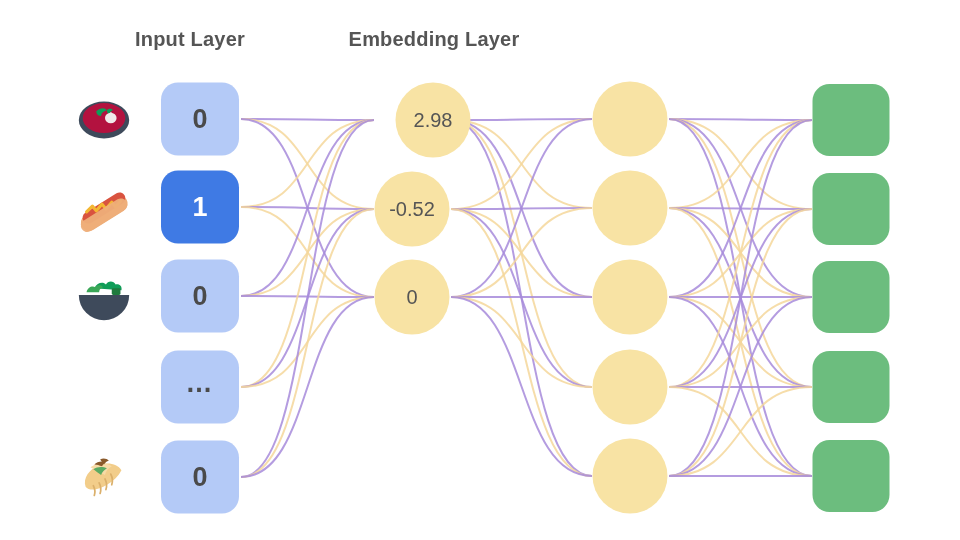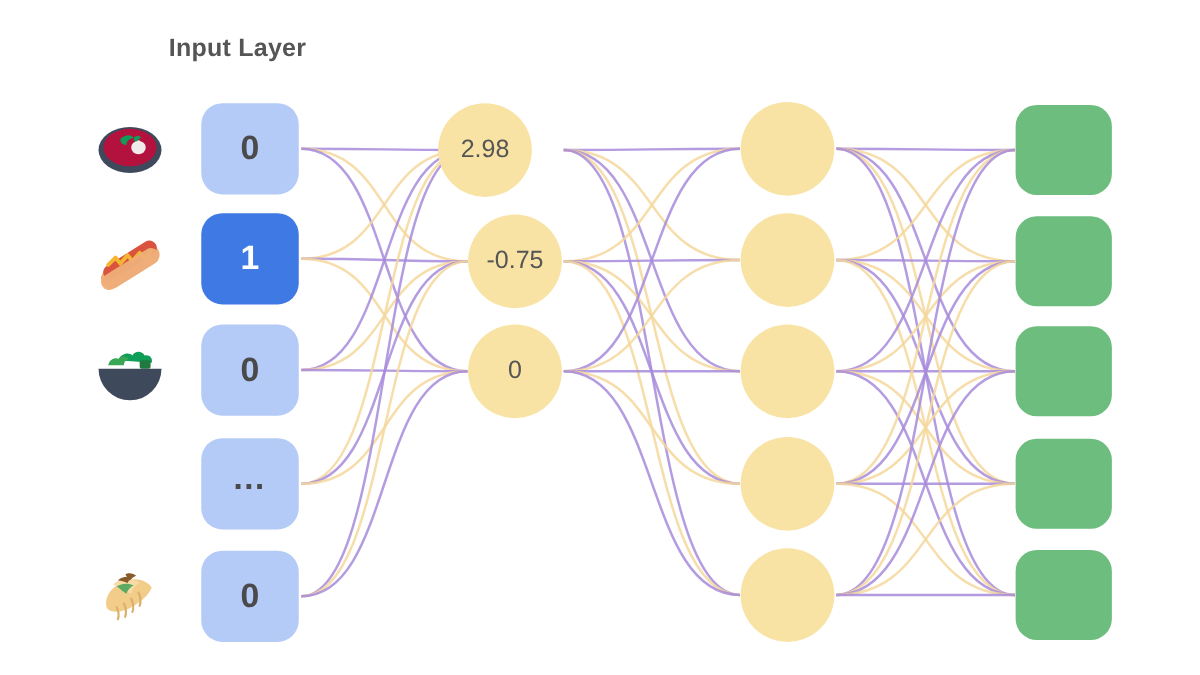--- a/index.html
+++ b/index.html
@@ -175,20 +175,21 @@
         <path d="M 669 387 C 747.65 387, 733.35 476, 812 476" fill="none" stroke="#f5d79b" stroke-width="2" opacity="0.85"></path>
         <path d="M 669 476 C 747.65 476, 733.35 120, 812 120" fill="none" stroke="#a78bda" stroke-width="2" opacity="0.85"></path>
         <path d="M 669 476 C 747.65 476, 733.35 209, 812 209" fill="none" stroke="#f5d79b" stroke-width="2" opacity="0.85"></path>
         <path d="M 669 476 C 747.65 476, 733.35 297, 812 297" fill="none" stroke="#a78bda" stroke-width="2" opacity="0.85"></path>
         <path d="M 669 476 C 747.65 476, 733.35 387, 812 387" fill="none" stroke="#f5d79b" stroke-width="2" opacity="0.85"></path>
         <path d="M 669 476 C 747.65 476, 733.35 476, 812 476" fill="none" stroke="#a78bda" stroke-width="2" opacity="0.85"></path>
       </g>
     </svg>
 
   <div class="layer-title" style="left:190px;">Input Layer</div>
+  <div class="layer-title" style="left:434px;">Embedding Layer</div>
 
   <div id="icons-col">
       <div class="food-icon" style="left: 104px; top: 119px;">
         <svg viewBox="0 0 64 64">
           <ellipse cx="32" cy="33" rx="26" ry="19" fill="#3e4a5b"></ellipse>
           <ellipse cx="32" cy="31" rx="22" ry="15.5" fill="#b3123f"></ellipse>
           <path d="M24 24c4-4 9-4 11-1-4 1-6 3-6 6-3 0-5-2-5-5z" fill="#0f9d58"></path>
           <path d="M35 23c2-2 5-2 6 0-2 1-3 2-3 4-2 0-3-2-3-4z" fill="#0f9d58"></path>
           <ellipse cx="39" cy="31" rx="6" ry="5.5" fill="#f0eaea"></ellipse>
           <path d="M39 25c1.5 0 2 1.5 1 2.5-1-.5-2-.5-2 0-.5-1 0-2.5 1-2.5z" fill="#f0eaea"></path>
@@ -222,22 +223,22 @@
       </div>
     </div>
   <div id="input-col">
       <div class="input-box" style="left: 200px; top: 119px;">0</div>
       <div class="input-box active" style="left: 200px; top: 207px;">1</div>
       <div class="input-box" style="left: 200px; top: 296px;">0</div>
       <div class="input-box ellipsis" style="left: 200px; top: 387px;">…</div>
       <div class="input-box" style="left: 200px; top: 477px;">0</div>
     </div>
   <div id="embed-col">
-      <div class="circle-node" style="left: 388px; top: 120px;">2.98</div>
-      <div class="circle-node" style="left: 412px; top: 209px;">-0.75</div>
+      <div class="circle-node" style="left: 433px; top: 120px;">2.98</div>
+      <div class="circle-node" style="left: 412px; top: 209px;">-0.52</div>
       <div class="circle-node" style="left: 412px; top: 297px;">0</div>
     </div>
   <div id="hidden-col">
       <div class="circle-node" style="left: 630px; top: 119px;"></div>
       <div class="circle-node" style="left: 630px; top: 208px;"></div>
       <div class="circle-node" style="left: 630px; top: 297px;"></div>
       <div class="circle-node" style="left: 630px; top: 387px;"></div>
       <div class="circle-node" style="left: 630px; top: 476px;"></div>
     </div>
   <div id="output-col">

